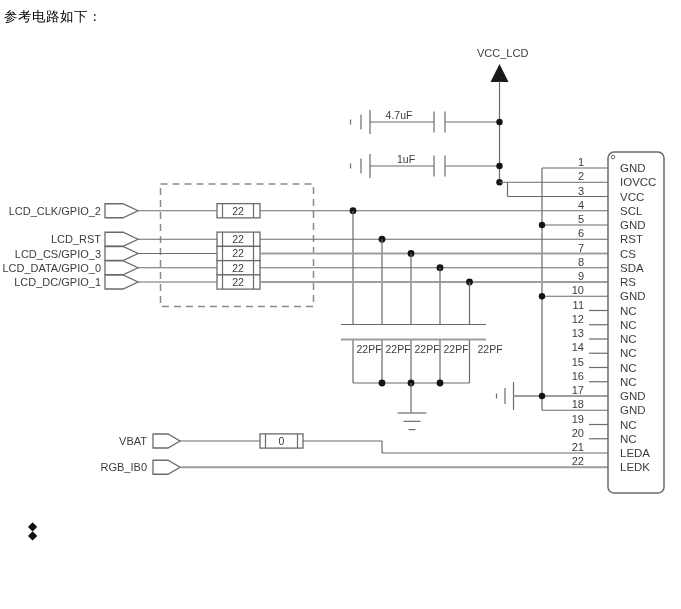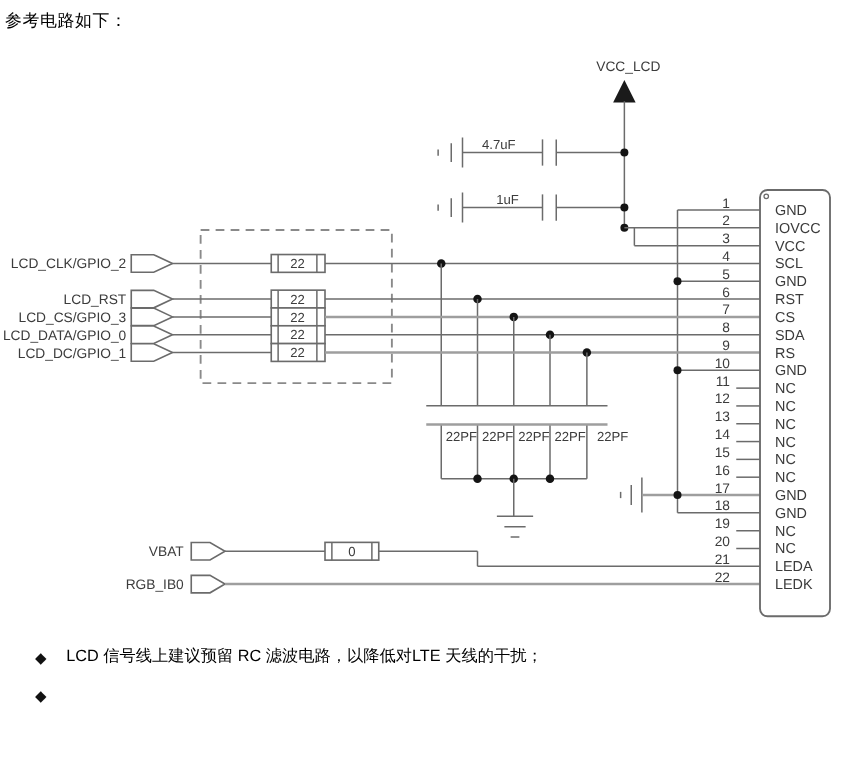--- a/index.html
+++ b/index.html
@@ -234,19 +234,18 @@
         <text class="pnum" x="584" y="451" text-anchor="end">21</text>
         <text class="pname" x="620" y="457">LEDA</text>
         <text class="pnum" x="584" y="465.25" text-anchor="end">22</text>
         <text class="pname" x="620" y="471.25">LEDK</text>
       </g>
   </svg>
 
   <div id="notes">
     <div class="note">
       <span class="bullet">◆</span>
-      <span>LCD 信号线上建议预留 RC 滤波电路，以降低对LTE 天线的干扰；</span>
     </div>
     <div class="note">
       <span class="bullet">◆</span>
     </div>
   </div>
 </div>
 
 </body></html>

